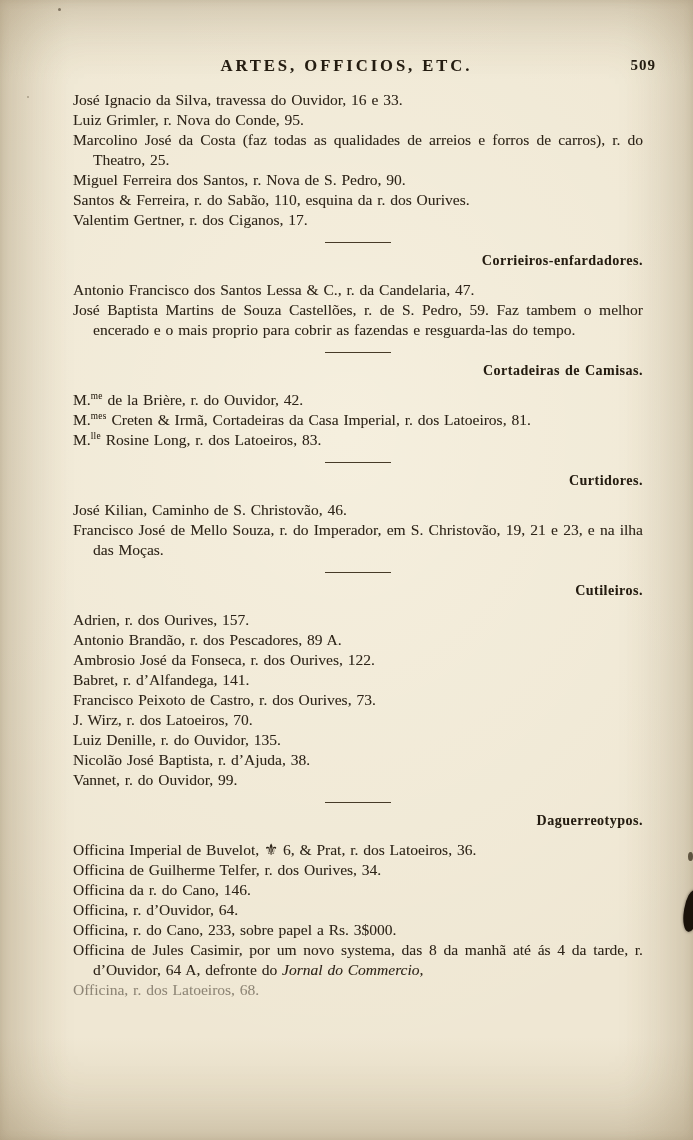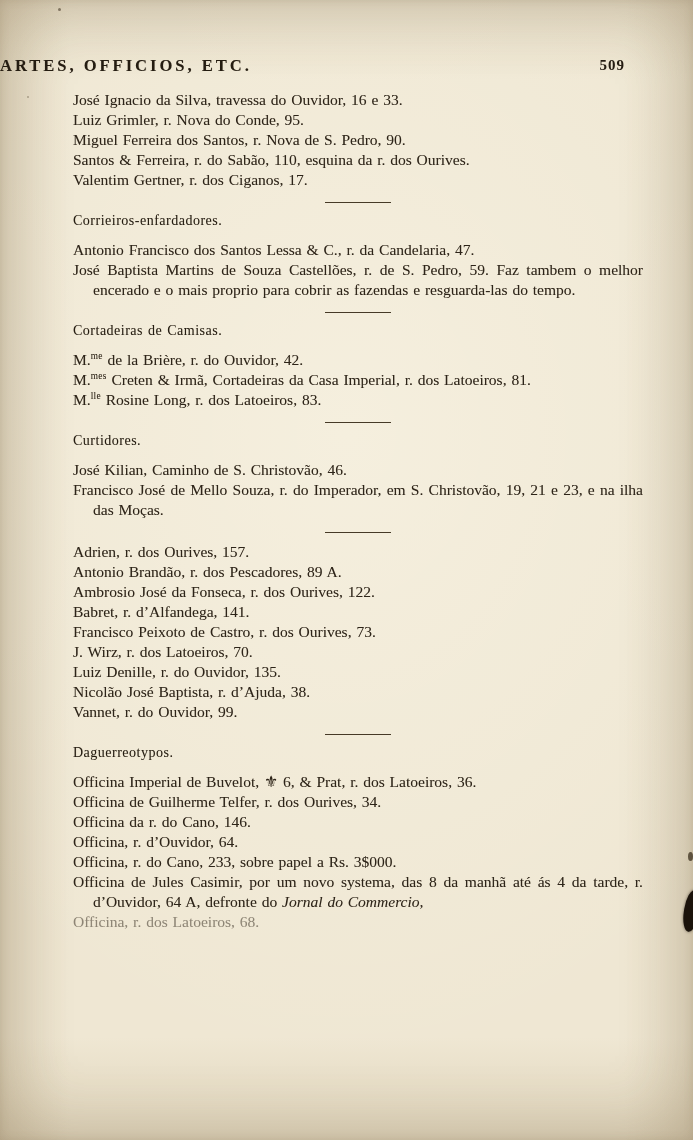--- a/index.html
+++ b/index.html
@@ -16,34 +16,34 @@
       radial-gradient(120% 90% at 50% 38%, rgba(255,252,240,0.38), rgba(0,0,0,0) 62%),
       linear-gradient(90deg, rgba(186,168,132,0.28), rgba(0,0,0,0) 10%, rgba(0,0,0,0) 90%, rgba(186,168,132,0.22)),
       linear-gradient(0deg, rgba(186,168,132,0.30), rgba(0,0,0,0) 9%, rgba(0,0,0,0) 93%, rgba(186,168,132,0.20)),
       #efe7d3;
     box-shadow: inset 0 0 70px rgba(110,90,60,0.30), inset 0 0 10px rgba(120,100,70,0.18);
   }
 
   .page-header {
     position: relative;
     padding-top: 56px;
-    text-align: left;
+    text-align: center;
   }
   .header-title {
     display: inline-block;
     font-weight: bold;
     font-size: 16.5px;
     letter-spacing: 3px;
     color: #241c11;
     text-shadow: 0.3px 0.3px 0 rgba(50,38,20,0.3);
   }
   .page-number {
     position: absolute;
     top: 57px;
-    right: 68px;
+    right: 37px;
     font-weight: bold;
     font-size: 15px;
     letter-spacing: 1px;
     color: #241c11;
   }
 
   .content {
     padding: 14px 50px 0 73px;
     font-size: 15.5px;
     line-height: 20px;
@@ -53,24 +53,24 @@
 
   section { margin: 0; }
 
   .divider {
     width: 66px;
     border-top: 1.6px solid #463a27;
     margin: 12px auto 9px auto;
   }
 
   .section-title {
-    text-align: left;
+    text-align: right;
     font-size: 14px;
     line-height: 18px;
-    font-weight: normal;
+    font-weight: bold;
     letter-spacing: 0.5px;
     color: #241c11;
     margin: 0 0 10px 0;
   }
 
   .entry {
     margin: 0;
     padding-left: 20px;
     text-indent: -20px;
     text-align: justify;
@@ -114,20 +114,21 @@
 
   <header class="page-header">
     <div class="header-title">ARTES, OFFICIOS, ETC.</div>
     <div class="page-number">509</div>
   </header>
 
   <main class="content" id="sections">
       <section>
         <p class="entry"><span>José Ignacio da Silva, travessa do Ouvidor, 16 e 33.</span></p>
         <p class="entry"><span>Luiz Grimler, r. Nova do Conde, 95.</span></p>
+        <p class="entry"><span>Marcolino José da Costa (faz todas as qualidades de arreios e forros de carros), r. do Theatro, 25.</span></p>
         <p class="entry"><span>Miguel Ferreira dos Santos, r. Nova de S. Pedro, 90.</span></p>
         <p class="entry"><span>Santos &amp; Ferreira, r. do Sabão, 110, esquina da r. dos Ourives.</span></p>
         <p class="entry"><span>Valentim Gertner, r. dos Ciganos, 17.</span></p>
       </section>
       <section>
         <div class="divider"></div>
         <h2 class="section-title">Corrieiros-enfardadores.</h2>
         <p class="entry"><span>Antonio Francisco dos Santos Lessa &amp; C., r. da Candelaria, 47.</span></p>
         <p class="entry"><span>José Baptista Martins de Souza Castellões, r. de S. Pedro, 59. Faz tambem o melhor encerado e o mais proprio para cobrir as fazendas e resguarda-las do tempo.</span></p>
       </section>
@@ -139,20 +140,21 @@
         <p class="entry"><span>M.</span><sup>lle</sup><span> Rosine Long, r. dos Latoeiros, 83.</span></p>
       </section>
       <section>
         <div class="divider"></div>
         <h2 class="section-title">Curtidores.</h2>
         <p class="entry"><span>José Kilian, Caminho de S. Christovão, 46.</span></p>
         <p class="entry"><span>Francisco José de Mello Souza, r. do Imperador, em S. Christovão, 19, 21 e 23, e na ilha das Moças.</span></p>
       </section>
       <section>
         <div class="divider"></div>
+        <h2 class="section-title">Cutileiros.</h2>
         <p class="entry"><span>Adrien, r. dos Ourives, 157.</span></p>
         <p class="entry"><span>Antonio Brandão, r. dos Pescadores, 89 A.</span></p>
         <p class="entry"><span>Ambrosio José da Fonseca, r. dos Ourives, 122.</span></p>
         <p class="entry"><span>Babret, r. d’Alfandega, 141.</span></p>
         <p class="entry"><span>Francisco Peixoto de Castro, r. dos Ourives, 73.</span></p>
         <p class="entry"><span>J. Wirz, r. dos Latoeiros, 70.</span></p>
         <p class="entry"><span>Luiz Denille, r. do Ouvidor, 135.</span></p>
         <p class="entry"><span>Nicolão José Baptista, r. d’Ajuda, 38.</span></p>
         <p class="entry"><span>Vannet, r. do Ouvidor, 99.</span></p>
       </section>

